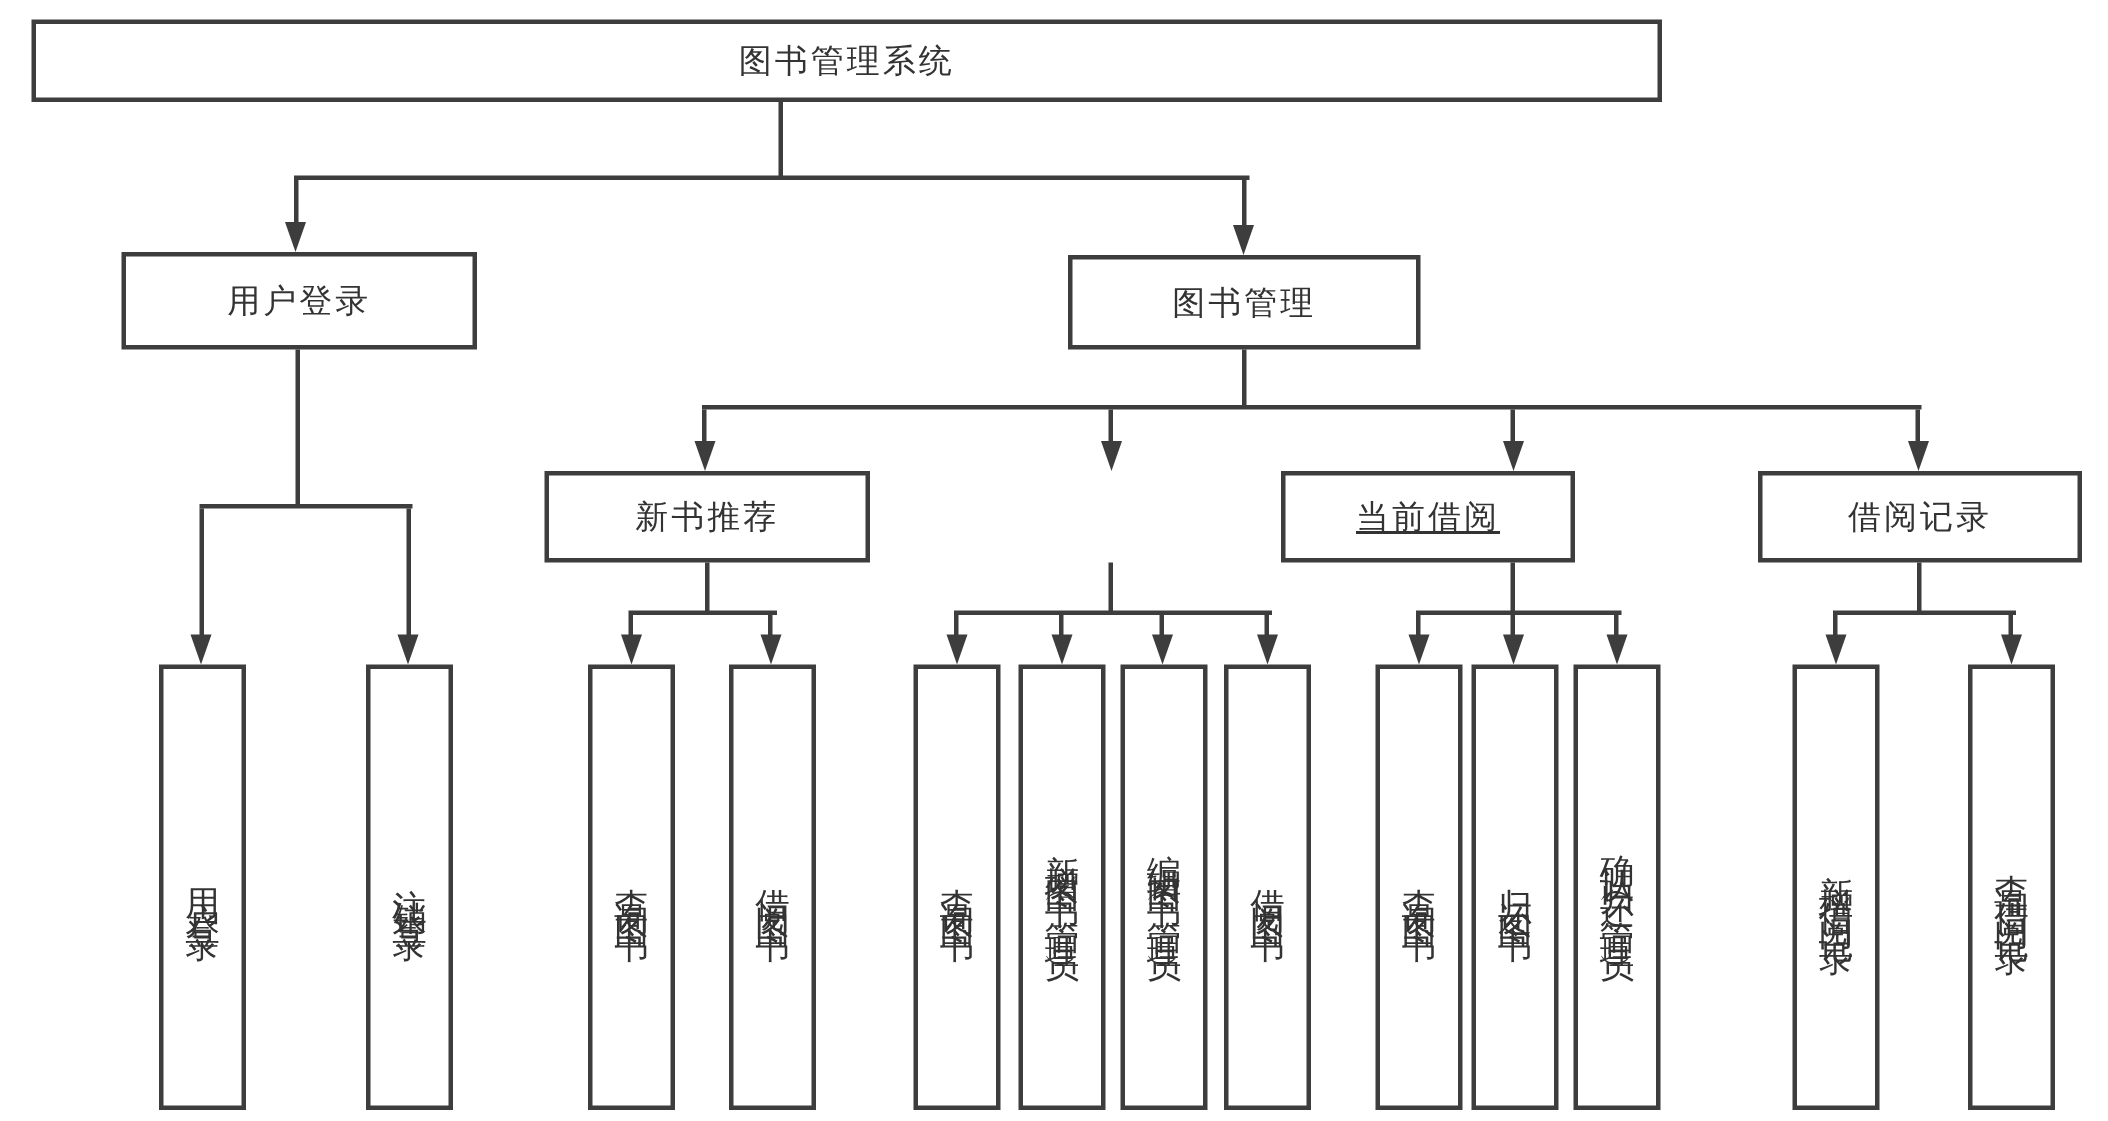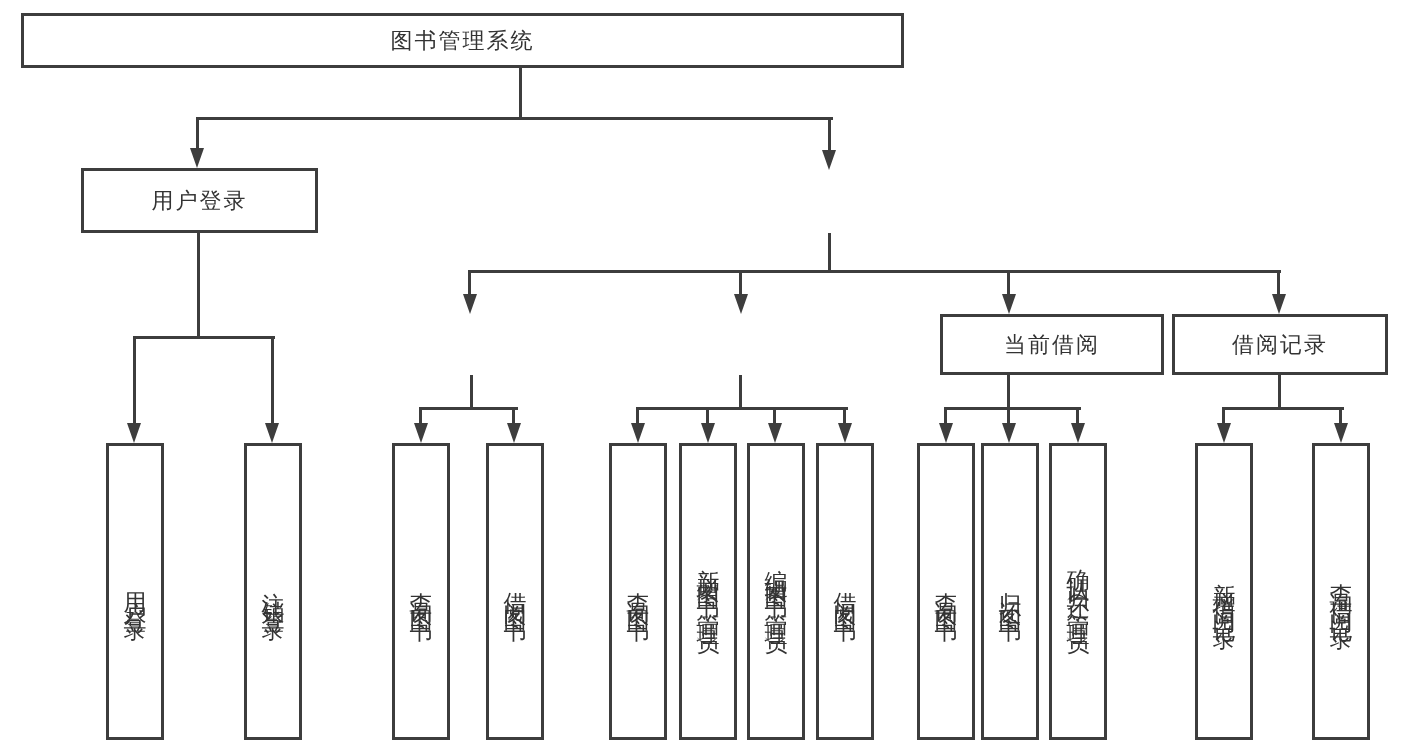--- a/index.html
+++ b/index.html
@@ -30,30 +30,36 @@
   .watermark{
     position:absolute;right:6px;bottom:4px;z-index:5;
     font-size:23px;color:#b5b5b5;letter-spacing:1px;white-space:nowrap;
   }
 </style>
 </head>
 <body>
 
 <div class="canvas">
 
-  <div class="node" style="left:21px;top:13px;width:883px;height:55px;">
+  <div class="node" style="left:21px;top:13px;width:1087px;height:55px;">
     <span class="lbl">图书管理系统</span>
   </div>
 
   <div class="node" style="left:81px;top:168px;width:237px;height:65px;">
     <span class="lbl">用户登录</span>
   </div>
 
+  <div class="node" style="left:712px;top:170px;width:235px;height:63px;">
+    <span class="lbl">图书管理</span>
+  </div>
 
-  <div class="node" style="left:940px;top:314px;width:224px;height:61px;">
+  <div class="node" style="left:363px;top:314px;width:217px;height:61px;">
+    <span class="lbl">新书推荐</span>
+  </div>
+  <div class="node" style="left:854px;top:314px;width:196px;height:61px;text-decoration:underline;">
     <span class="lbl">当前借阅</span>
   </div>
   <div class="node" style="left:1172px;top:314px;width:216px;height:61px;">
     <span class="lbl">借阅记录</span>
   </div>
 
   <div class="leaf" style="left:106px;">
     <span class="vlbl">用户登录</span>
   </div>
   <div class="leaf" style="left:244px;">

